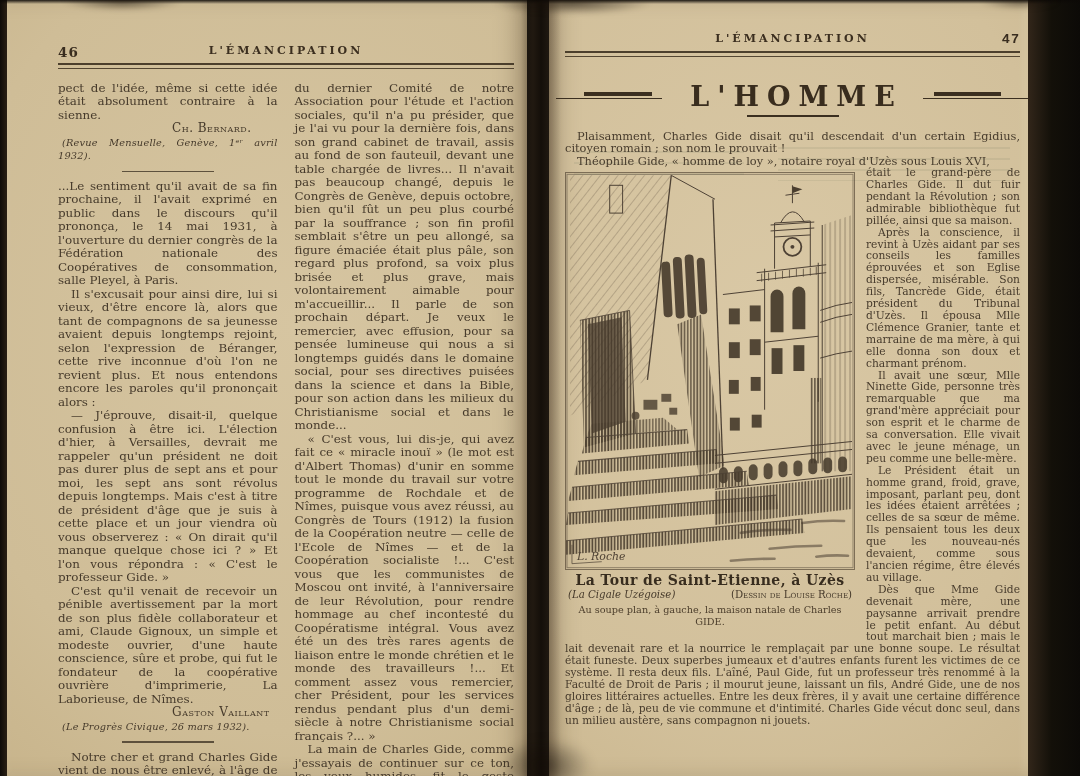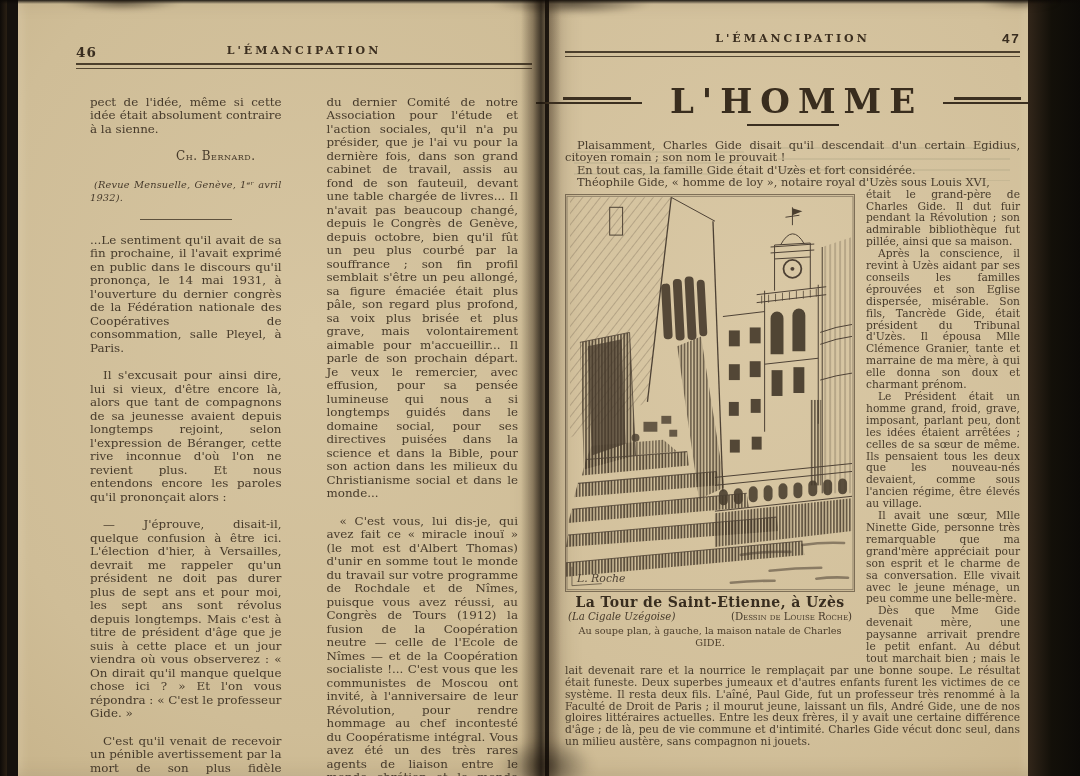--- a/index.html
+++ b/index.html
@@ -16,21 +16,21 @@
   .gutter{position:absolute;left:521px;top:0;width:40px;height:776px;z-index:5;
           background:linear-gradient(90deg,rgba(52,38,22,0),rgba(52,38,22,.38) 30%,rgba(20,14,8,.72) 50%,rgba(52,38,22,.3) 68%,rgba(52,38,22,0));}
   .stain{position:absolute;z-index:8;pointer-events:none;filter:blur(2px);}
   #st1{left:62px;top:-7px;width:120px;height:18px;background:radial-gradient(closest-side,rgba(25,16,8,.55),transparent);}
   #st2{left:492px;top:-9px;width:160px;height:24px;background:radial-gradient(closest-side,rgba(22,14,7,.6),transparent);}
   #st3{left:980px;top:-6px;width:80px;height:16px;background:radial-gradient(closest-side,rgba(25,16,8,.45),transparent);}
   #st4{left:498px;top:738px;width:95px;height:55px;background:radial-gradient(closest-side,rgba(18,12,6,.55),transparent);filter:blur(4px);}
 
   
   .page{position:absolute;top:0;height:776px;z-index:1;}
-  .page-left{left:18px;width:527px;
+  .page-left{left:0;width:527px;
     background:radial-gradient(120% 95% at 56% 42%,#d6c5a1 0%,#cfbd97 55%,#c2ad82 95%);
     box-shadow:inset -16px 0 26px -12px rgba(60,42,24,.5), inset 4px 0 10px rgba(255,246,222,.18);}
   .page-right{left:549px;width:479px;
     background:radial-gradient(120% 95% at 44% 40%,#d9c8a5 0%,#d2c09b 55%,#c5b086 96%);
     box-shadow:inset 14px 0 24px -10px rgba(60,42,24,.5), inset -4px 0 8px rgba(255,246,222,.15);}
   .pl-inner{padding:42px 13px 0 58px;}
   .pr-inner{padding:30px 8px 0 16px;}
 
   
   .ph{position:relative;height:17px;}
@@ -39,31 +39,31 @@
       letter-spacing:3px;color:#3b2e1f;}
   .ph-right{text-align:right;font-family:Liberation Mono, monospace;}
   .rule2{border-top:2.5px solid rgba(62,50,33,.9);border-bottom:1.2px solid rgba(62,50,33,.85);
          height:2.6px;margin-top:4px;}
   .page-left .rule2{margin-bottom:13px;}
   .page-right .rule2{margin-bottom:6px;}
 
   
   .cols{display:flex;gap:17px;font-size:11.9px;line-height:13.5px;text-align:justify;color:#463a2b;}
   .col{flex:1;min-width:0;}
-  .cols p{margin:14px;text-indent:13px;}
+  .cols p{margin:0;text-indent:13px;}
   .cols p.noind{text-indent:0;}
   .sig{text-align:right;text-indent:0 !important;font-variant:small-caps;letter-spacing:.5px;
        font-size:12px;padding-right:26px;}
   .sig.sig2{padding-right:8px;}
   .src{font-size:9.8px !important;font-style:italic;letter-spacing:.2px;text-indent:4px !important;}
   .sep{width:92px;height:1.4px;background:#493d2d;margin:8px auto;opacity:.85;}
 
   
   .hgroup{display:flex;align-items:center;justify-content:center;gap:20px;margin:24px 0 2px;}
-  .htitle{font-size:34px;font-weight:bold;letter-spacing:8px;color:#392d1e;padding-left:8px;white-space:nowrap;}
+  .htitle{font-size:27px;font-weight:bold;letter-spacing:8px;color:#392d1e;padding-left:8px;white-space:nowrap;}
   .orn{flex:0 0 106px;height:10px;position:relative;}
   .orn .bar{position:absolute;top:1px;left:26%;width:64%;height:3.6px;background:#3b2f20;}
   .orn .lin{position:absolute;top:6.6px;left:0;width:100%;height:1.6px;background:#3b2f20;}
   .orn.r{transform:scaleX(-1);}
   .hunder{width:92px;height:2px;background:#3b2f20;margin:3px auto 13px;}
 
   
   .rp-body{font-size:10.7px;line-height:11.9px;text-align:justify;color:#473b2c;}
   .rp-body p{margin:0;text-indent:12px;}
   .rp-body p.noind{text-indent:0;}
@@ -138,21 +138,20 @@
         <span class="htitle">L'HOMME</span>
         <span class="orn r">
             <i class="bar"></i>
             <i class="lin"></i>
           </span>
       </div>
       <div class="hunder"></div>
 
       <div class="rp-body">
         <p class="intro">Plaisamment, Charles Gide disait qu'il descendait d'un certain Egidius, citoyen romain ; son nom le prouvait !</p>
-        <p class="intro">En tout cas, la famille Gide était d'Uzès et fort considérée.</p>
         <p class="intro">Théophile Gide, « homme de loy », notaire royal d'Uzès sous Louis XVI,</p>
 
         <figure class="illus" style="margin-left:0;margin-top:5px;margin-bottom:4px;">
           <svg class="art" viewBox="0 0 290 398" width="288" height="396">
             <defs>
               <pattern id="pd" width="7" height="7" patternUnits="userSpaceOnUse" patternTransform="rotate(38)">
                 <line x1="0" y1="0" x2="0" y2="7" stroke="#57493a" stroke-width="1.1"></line>
               </pattern>
               <pattern id="pv" width="5" height="5" patternUnits="userSpaceOnUse">
                 <line x1="1" y1="0" x2="1" y2="5" stroke="#57493a" stroke-width="0.9"></line>
@@ -292,22 +291,22 @@
             <div class="cap-row">
               <span class="cap-src">(La Cigale Uzégoise)</span>
               <span class="cap-art">(Dessin de Louise Roche)</span>
             </div>
             <div class="cap-sub">Au soupe plan, à gauche, la maison natale de Charles GIDE.</div>
           </figcaption>
         </figure>
 
         <p class="noind">était le grand-père de Charles Gide. Il dut fuir pendant la Révolution ; son admirable bibliothèque fut pillée, ainsi que sa maison.</p>
         <p>Après la conscience, il revint à Uzès aidant par ses conseils les familles éprouvées et son Eglise dispersée, misérable. Son fils, Tancrède Gide, était président du Tribunal d'Uzès. Il épousa Mlle Clémence Granier, tante et marraine de ma mère, à qui elle donna son doux et charmant prénom.</p>
+        <p>Il avait une sœur, Mlle Ninette Gide, personne très remarquable que ma grand'mère appréciait pour son esprit et le charme de sa conversation. Elle vivait avec le jeune ménage, un peu comme une belle-mère.</p>
         <p>Le Président était un homme grand, froid, grave, imposant, parlant peu, dont les idées étaient arrêtées ; celles de sa sœur de même. Ils pensaient tous les deux que les nouveau-nés devaient, comme sous l'ancien régime, être élevés au village.</p>
-        <p>Il avait une sœur, Mlle Ninette Gide, personne très remarquable que ma grand'mère appréciait pour son esprit et le charme de sa conversation. Elle vivait avec le jeune ménage, un peu comme une belle-mère.</p>
         <p>Dès que Mme Gide devenait mère, une paysanne arrivait prendre le petit enfant. Au début tout marchait bien ; mais le lait devenait rare et la nourrice le remplaçait par une bonne soupe. Le résultat était funeste. Deux superbes jumeaux et d'autres enfants furent les victimes de ce système. Il resta deux fils. L'aîné, Paul Gide, fut un professeur très renommé à la Faculté de Droit de Paris ; il mourut jeune, laissant un fils, André Gide, une de nos gloires littéraires actuelles. Entre les deux frères, il y avait une certaine différence d'âge ; de là, peu de vie commune et d'intimité. Charles Gide vécut donc seul, dans un milieu austère, sans compagnon ni jouets.</p>
       </div>
     </div>
   </div>
 
   <div class="gutter"></div>
   <div class="edge-left"></div>
   <div class="edge-right"></div>
   <div class="edge-top"></div>
   <div class="stain" id="st1"></div>

